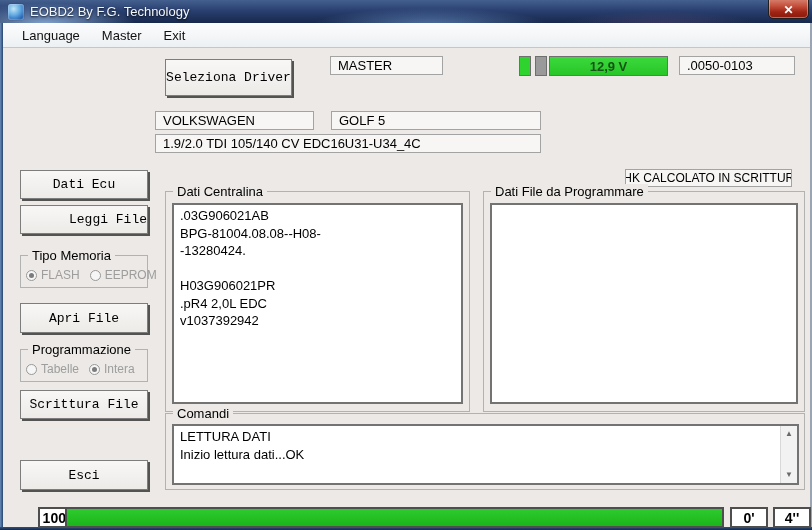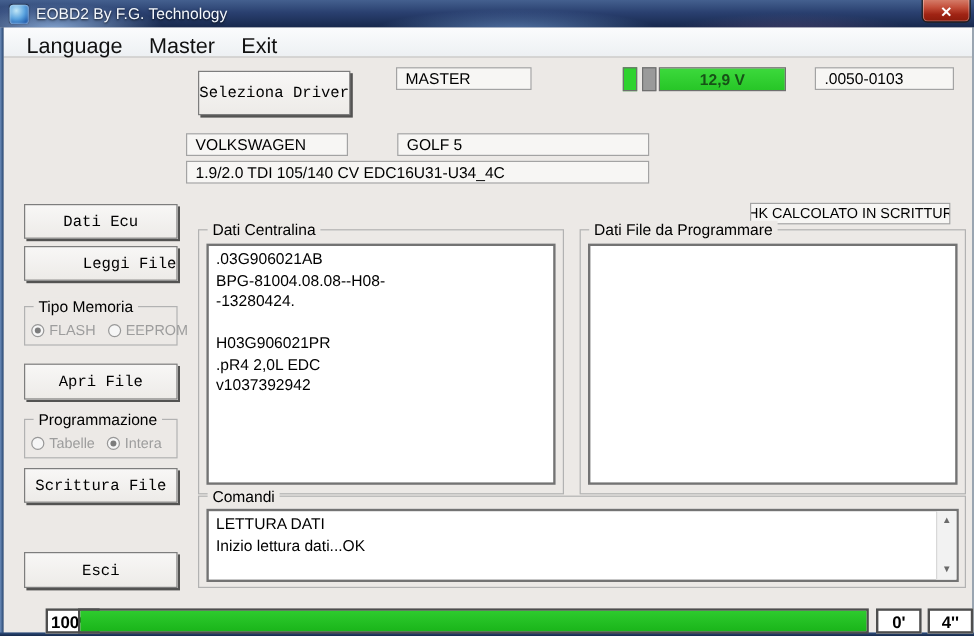--- a/index.html
+++ b/index.html
@@ -36,21 +36,21 @@
     color: #fff; font-weight: bold; font-size: 12px;
     display: flex; align-items: center; justify-content: center; padding-top: 4px;
   }
   
   .menubar {
     position: absolute; top: 23px; left: 3px; right: 2px; height: 25px;
     background: linear-gradient(180deg, #fbfcfd, #edf0f3);
     border-bottom: 1px solid #c6c6c6;
     display: flex; padding-left: 8px;
   }
-  .menu-item { font-size: 18px; color: #111; padding: 5px 11px 0; }
+  .menu-item { font-size: 13px; color: #111; padding: 5px 11px 0; }
   
   .win-left   { position: absolute; left: 0; top: 23px; bottom: 0; width: 3px;
                 background: linear-gradient(90deg, #6b8cba, #27456f); }
   .win-right  { position: absolute; right: 0; top: 23px; bottom: 0; width: 2px; background: #9aa5b1; }
   .win-bottom { position: absolute; left: 0; right: 0; bottom: 0; height: 3px;
                 background: linear-gradient(180deg, #31507f, #152849); }
   
   .btn3d {
     position: absolute; display: flex; align-items: center; justify-content: center;
     font-size: 13px; color: #000;
@@ -132,29 +132,29 @@
     <span>Seleziona Driver</span>
   </button>
 
   <div class="field" style="left:330px; top:56px; width:113px; height:19px;">
     <span>MASTER</span>
   </div>
 
   <div class="indicator" style="left:519px; top:56px; width:12px; height:20px; background:#2ed32e;"></div>
   <div class="indicator" style="left:535px; top:56px; width:12px; height:20px; background:#9a9a9a;"></div>
 
-  <div class="voltbar" style="left:549px; top:56px; width:106px; height:20px;text-align:center;">
+  <div class="voltbar" style="left:549px; top:56px; width:119px; height:20px;text-align:center;">
     <span>12,9 V</span>
   </div>
 
   <div class="field" style="left:679px; top:56px; width:116px; height:19px;">
     <span>.0050-0103</span>
   </div>
 
-  <div class="field" style="left:155px; top:111px; width:135px; height:19px;">
+  <div class="field" style="left:155px; top:111px; width:159px; height:19px;">
     <span>VOLKSWAGEN</span>
   </div>
   <div class="field" style="left:331px; top:111px; width:210px; height:19px;">
     <span>GOLF 5</span>
   </div>
   <div class="field" style="left:155px; top:134px; width:386px; height:19px;">
     <span>1.9/2.0 TDI 105/140 CV EDC16U31-U34_4C</span>
   </div>
 
   <div class="field" style="left:625px; top:169px; width:167px; height:18px; font-size:12px; justify-content:center; padding:0 2px;">

